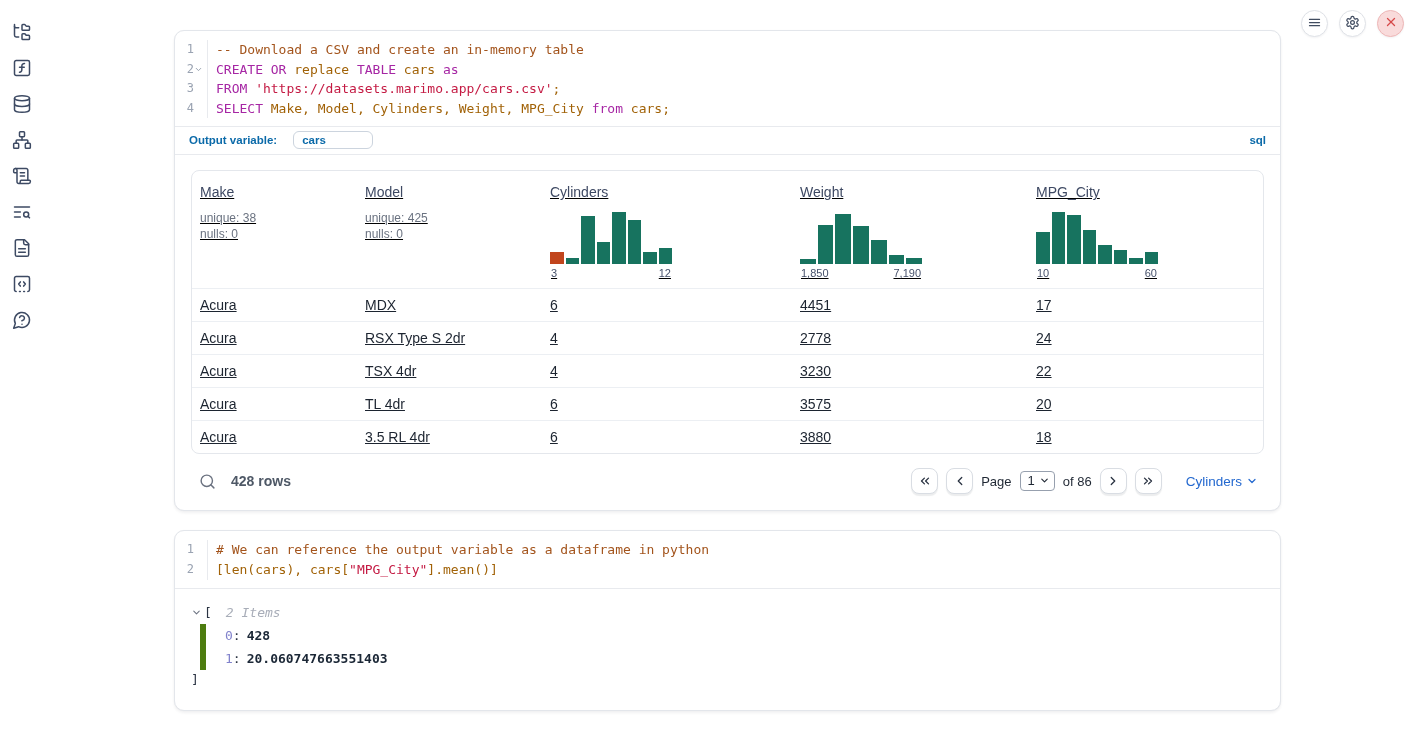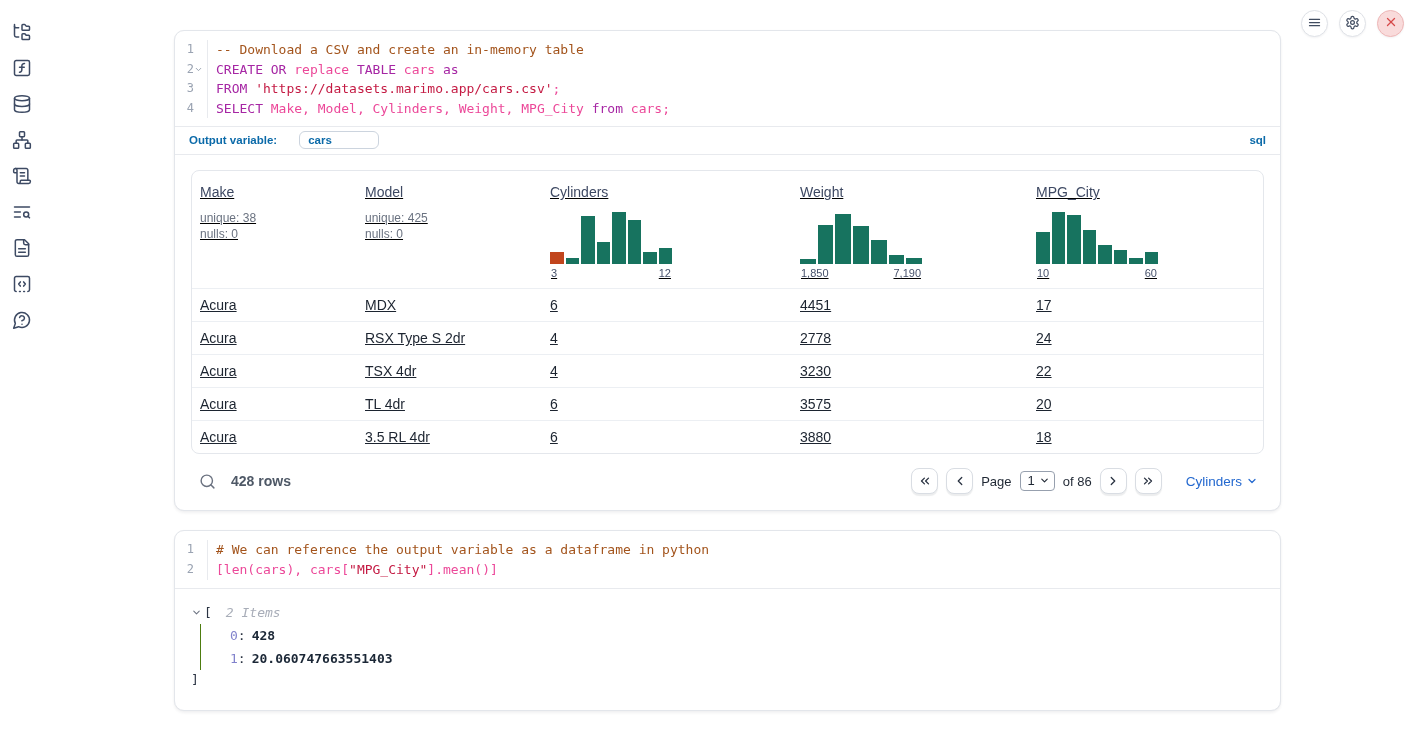--- a/index.html
+++ b/index.html
@@ -34,24 +34,24 @@
     font-size:13px; line-height:19.6px; }
   .code-line { display:flex; }
   .gutter { flex:0 0 33px; display:flex; align-items:center; justify-content:flex-end;
     padding-right:3px; border-right:1px solid #e8eaee; }
   .lnum { color:#9aa3b2; font-size:12px; text-align:right; }
   .fold { width:10px; height:10px; display:inline-flex; align-items:center; }
   .code-text { padding-left:8px; white-space:pre; color:#1d2430; }
   .tok-kw  { color:#a626a4; }
   .tok-str { color:#c41a43; }
   .tok-com { color:#a3541c; }
-  .tok-txt { color:#ec4899; }
-
-  
-  .outvar-row { display:flex; align-items:center; gap:22px; padding:4px 14px 5px 14px;
+  .tok-txt { color:#a16207; }
+
+  
+  .outvar-row { display:flex; align-items:center; gap:16px; padding:4px 14px 5px 14px;
     border-top:1px solid #e8eaee; }
   .outvar-label { font-size:11.5px; font-weight:bold; color:#0b6aa9; }
   .outvar-input { width:80px; border:1px solid #ccd4de; border-radius:6px;
     padding:2px 8px; font-size:11.5px; font-weight:bold; color:#0b6aa9;
     font-family:"Liberation Sans",sans-serif; outline:none; }
   .lang-badge { margin-left:auto; font-size:11.5px; font-weight:bold; color:#0b6aa9; cursor:pointer; }
 
   
   .cell-output { border-top:1px solid #e8eaee; padding:15px 16px 0 16px; }
 
@@ -85,21 +85,21 @@
     border-radius:4px; padding:1px 4px 2px 7px; font-size:13px; color:#1f2733; cursor:pointer; }
   .download { display:flex; align-items:center; gap:4px; color:#2368cf;
     font-size:13.5px; font-weight:500; margin-left:16px; cursor:pointer; }
 
   
   .py-out { padding:13px 16px 20px 16px;
     font-family:"DejaVu Sans Mono","Liberation Mono",monospace; font-size:13px; }
   .tree-head { display:flex; align-items:center; line-height:22px; color:#2a3342; }
   .tree-head .chev { margin-right:2px; display:inline-flex; cursor:pointer; }
   .items-label { font-style:italic; color:#a8adb8; margin-left:14px; }
-  .tree-items { margin-left:9px; border-left:1px solid #4d7c0f; padding-left:29px; }
+  .tree-items { margin-left:9px; border-left:6px solid #4d7c0f; padding-left:19px; }
   .tree-item { line-height:23px; }
   .tree-key { color:#8182cc; }
   .tree-colon { color:#2a3342; }
   .tree-val { color:#1b2736; font-weight:600; margin-left:6px; }
   .tree-close { line-height:20px; color:#2a3342; }
 </style>
 </head>
 <body>
 
 <aside class="sidebar">

